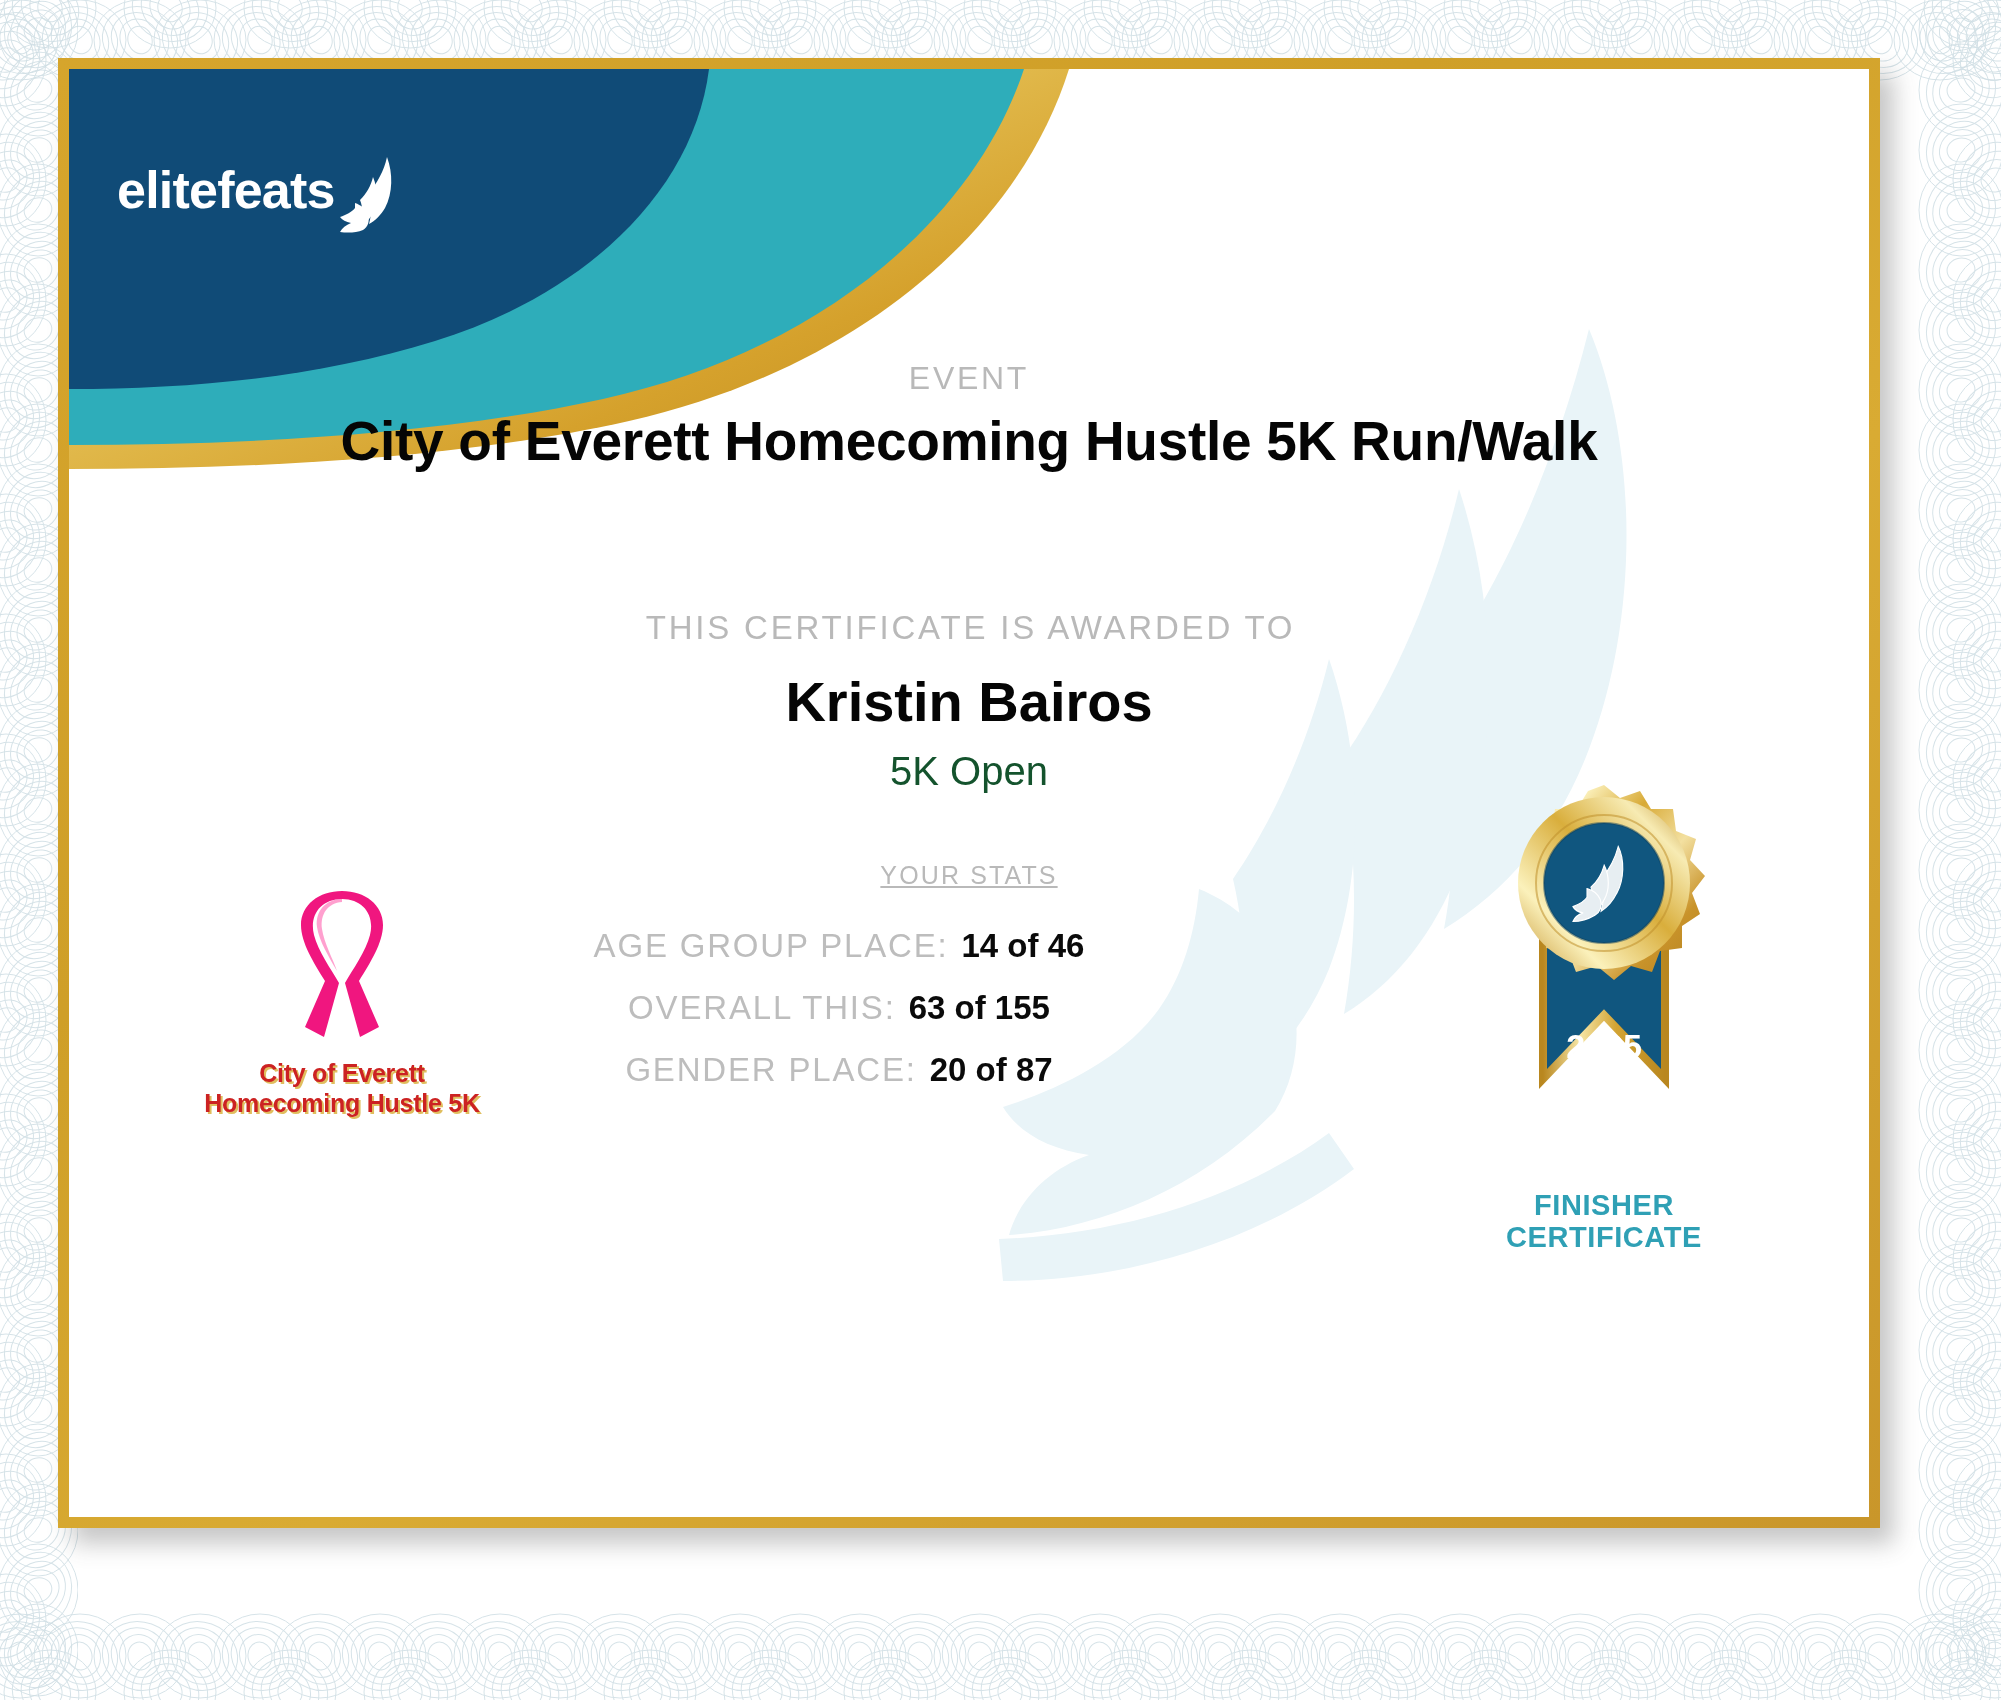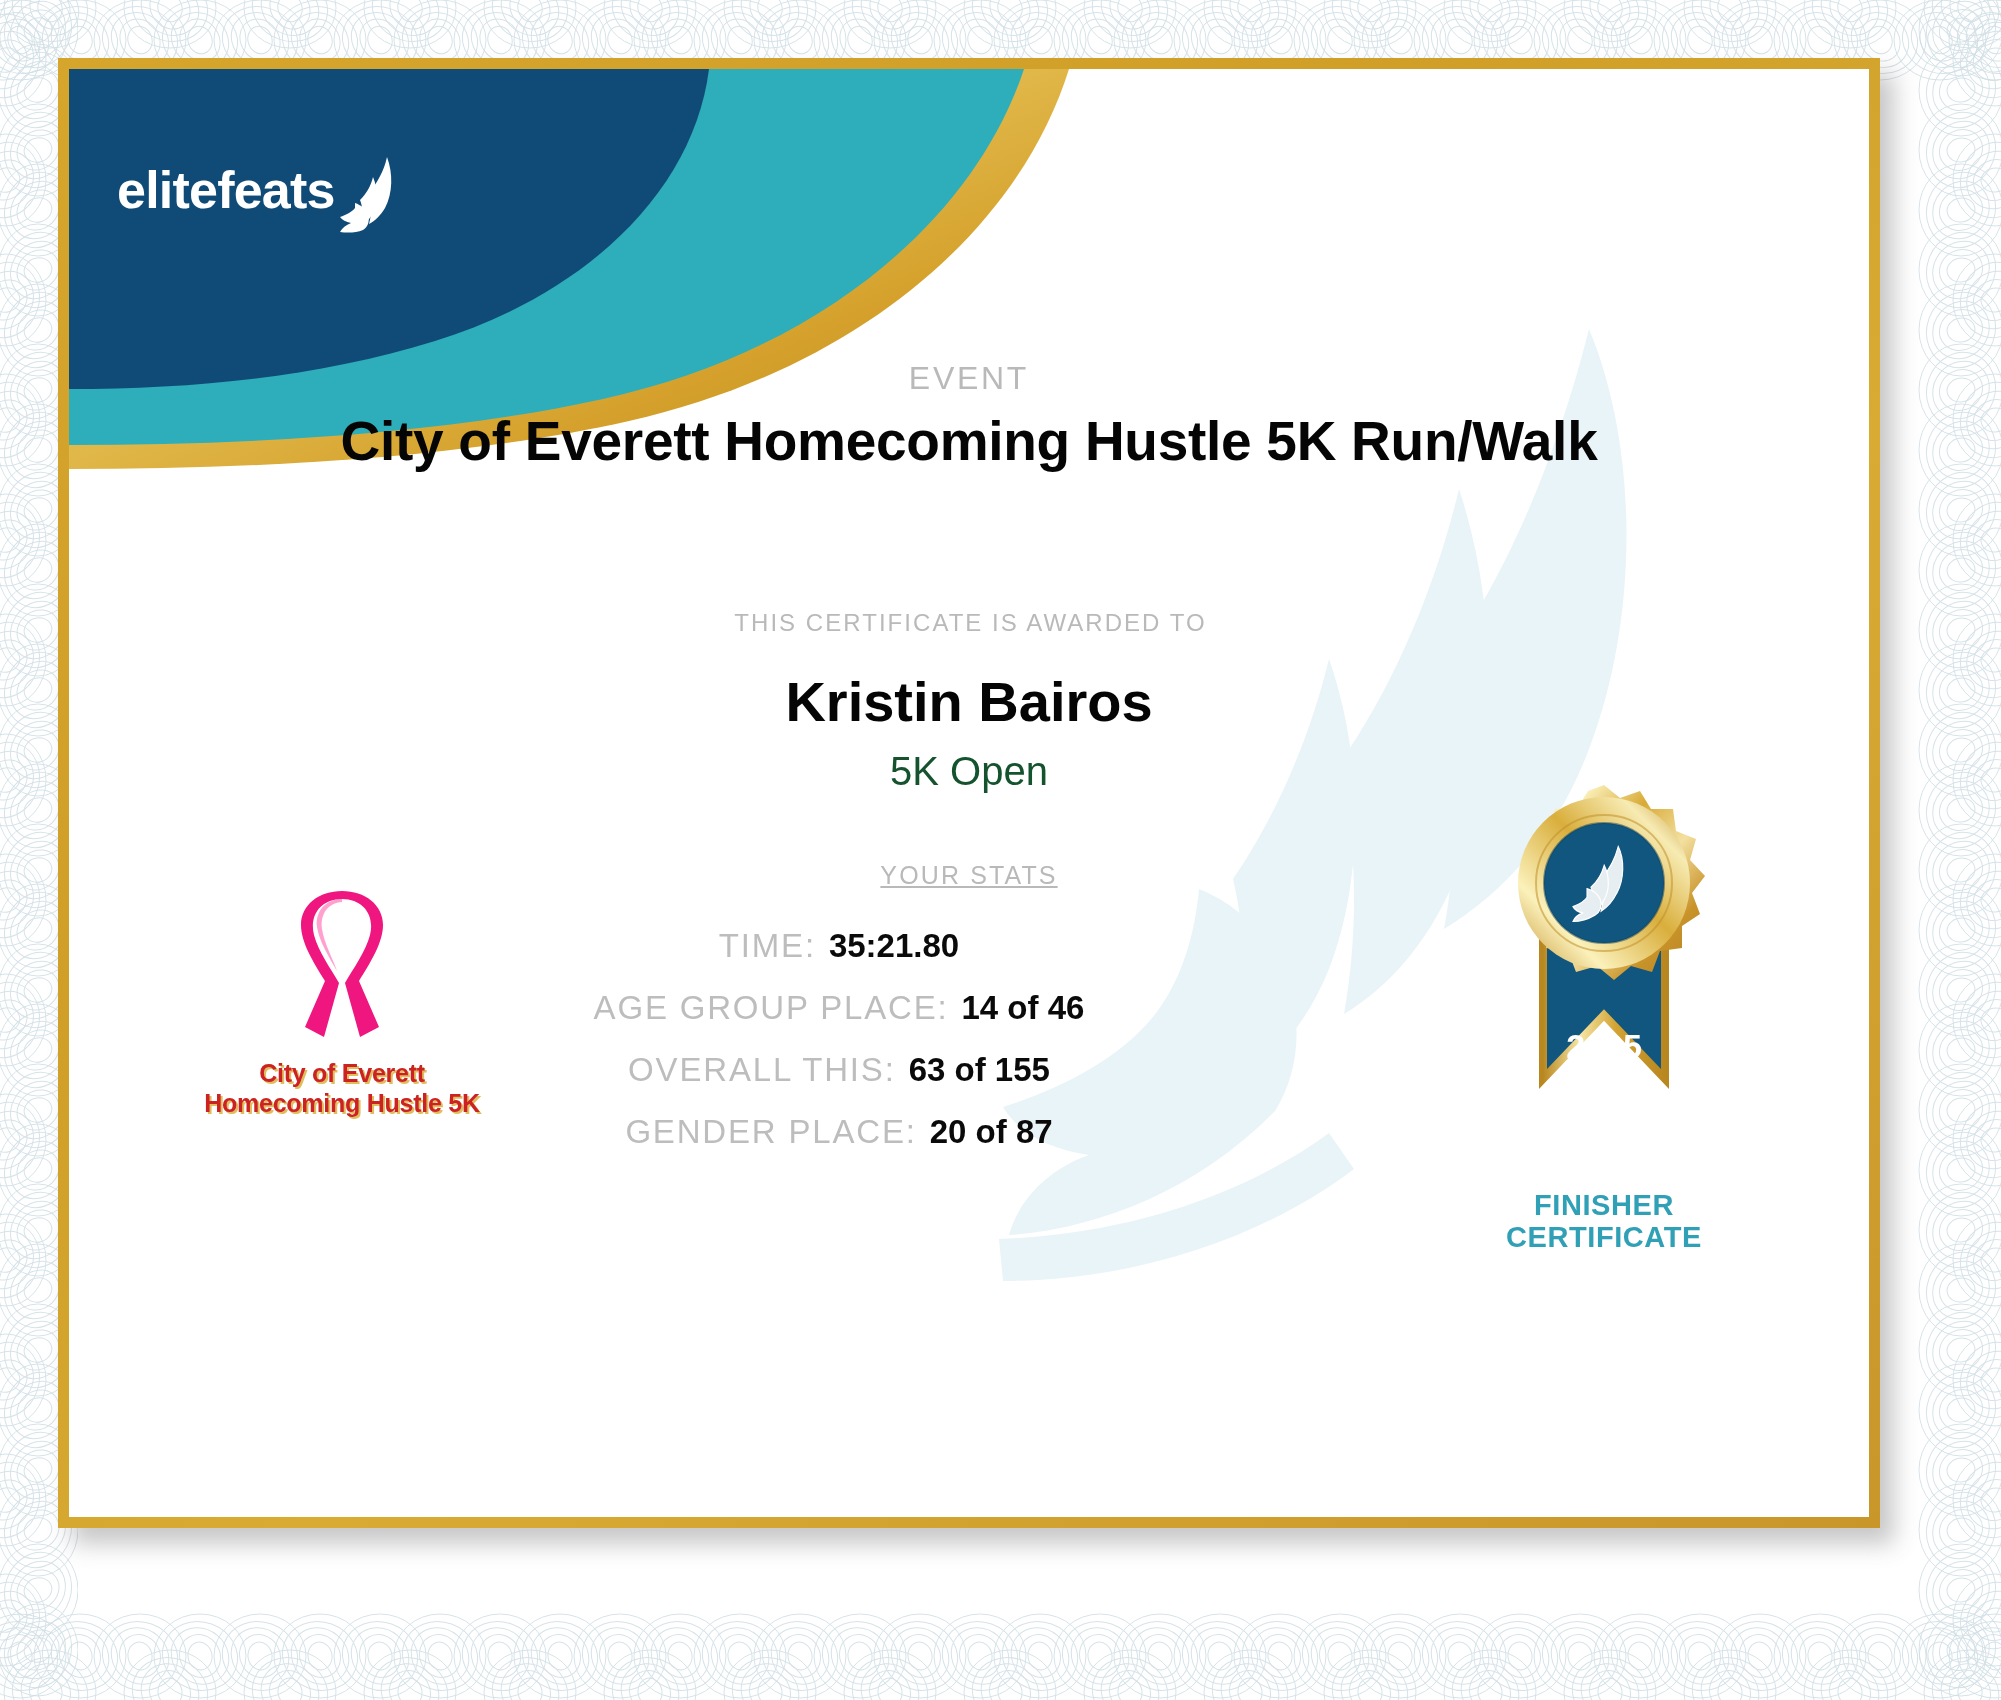--- a/index.html
+++ b/index.html
@@ -78,21 +78,21 @@
     position:absolute;left:0;right:0;top:340px;
     text-align:center;
     font-size:55px;
     font-weight:bold;
     color:#050505;
     letter-spacing:-.005em;
   }
 
   #awarded-label{
     position:absolute;left:3px;right:0;top:540px;
-    font-size:24px;
+    font-size:33px;
   }
   #recipient-name{
     position:absolute;left:0;right:0;top:600px;
     text-align:center;
     font-size:56px;
     font-weight:bold;
     color:#050505;
   }
   #recipient-division{
     position:absolute;left:0;right:0;top:680px;
@@ -474,24 +474,20 @@
         <div id="awarded-label" class="label">THIS CERTIFICATE IS AWARDED TO</div>
 
         <div id="recipient-name">Kristin Bairos</div>
 
         <div id="recipient-division">5K Open</div>
 
         <div id="stats-label" class="label">YOUR STATS</div>
 
         <div id="stats-table">
           <div class="stat-row">
-            <span class="stat-key">TIME:</span>
-            <span class="stat-val">35:21.80</span>
-          </div>
-          <div class="stat-row">
             <span class="stat-key">AGE GROUP PLACE:</span>
             <span class="stat-val">14 of 46</span>
           </div>
           <div class="stat-row">
             <span class="stat-key">OVERALL THIS:</span>
             <span class="stat-val">63 of 155</span>
           </div>
           <div class="stat-row">
             <span class="stat-key">GENDER PLACE:</span>
             <span class="stat-val">20 of 87</span>

